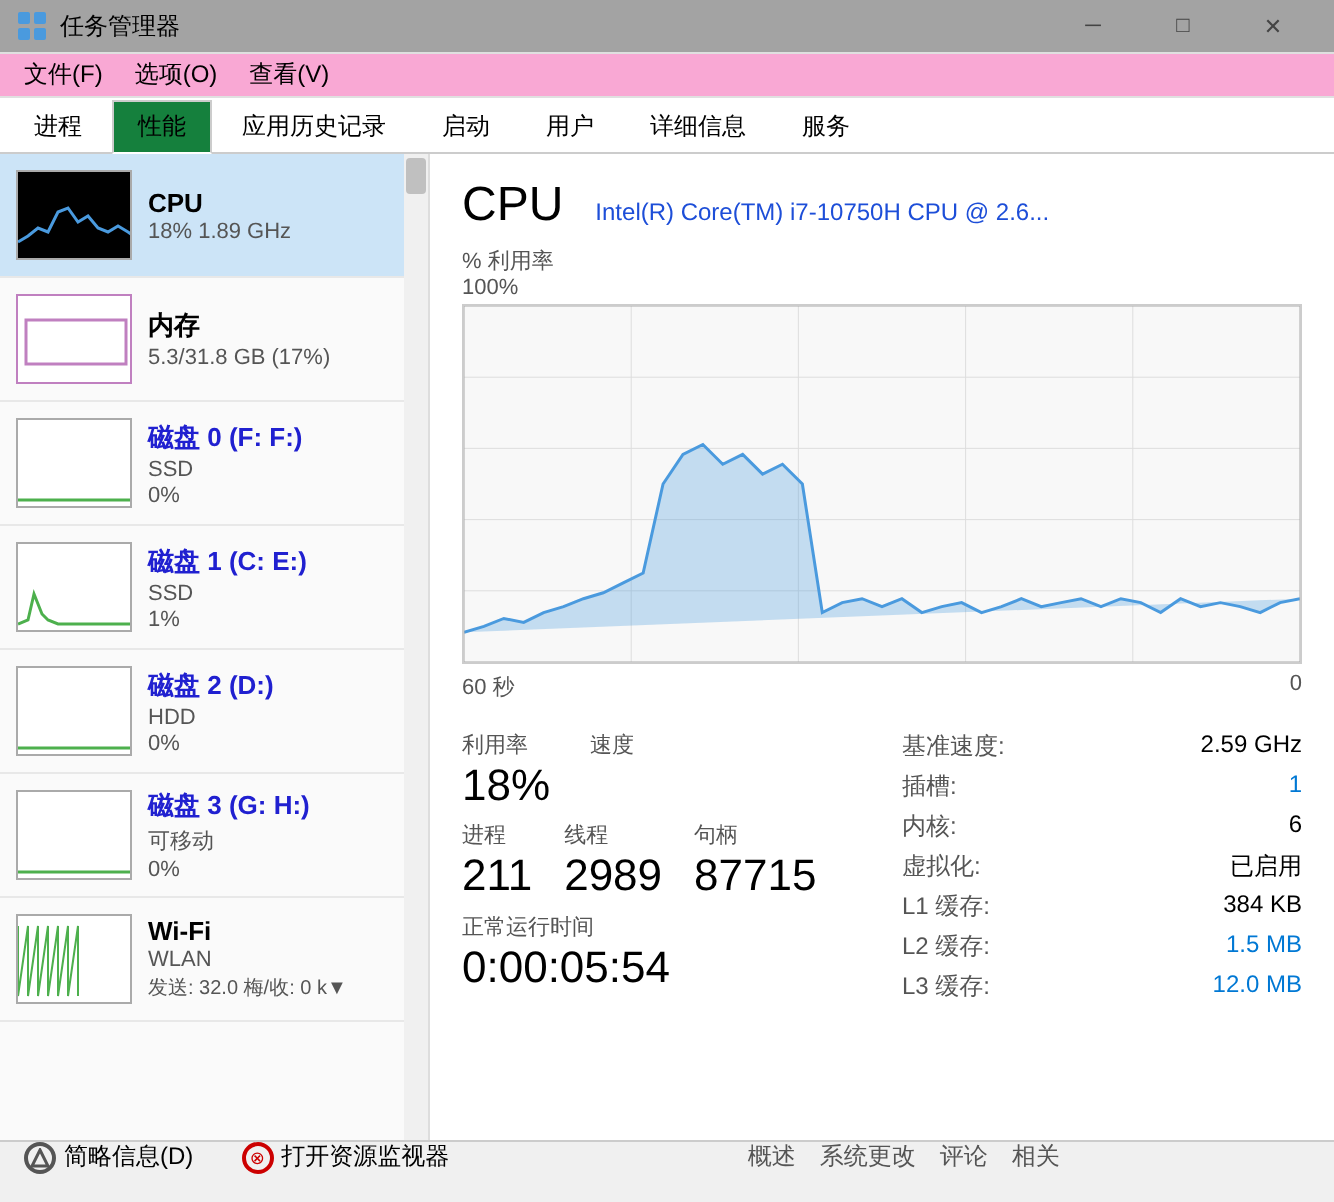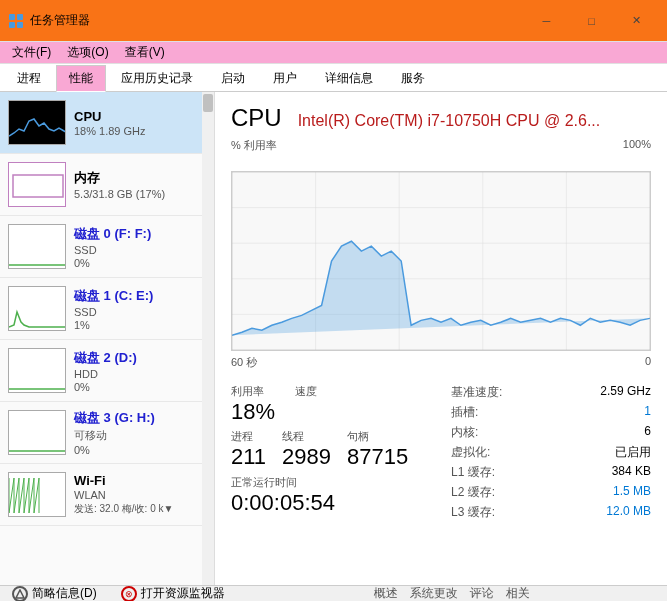--- a/index.html
+++ b/index.html
@@ -7,22 +7,22 @@
       font-family: 'Microsoft YaHei', 'Segoe UI', sans-serif;
       font-size: 12px;
       background: #f0f0f0;
       width: 667px;
       height: 601px;
       overflow: hidden;
     }
 
     
     .title-bar {
-      background: #f97316;
-      height: 42px;
+      background: #a3a3a3;
+      height: 27px;
       display: flex;
       align-items: center;
       padding: 0 8px;
       border-bottom: 1px solid #e0e0e0;
       user-select: none;
       justify-content: center;
     }
     .title-bar-icon {
       width: 16px;
       height: 16px;
@@ -79,21 +79,21 @@
     }
     .tab {
       padding: 4px 12px;
       cursor: pointer;
       color: #000;
       border: 1px solid transparent;
       border-bottom: none;
       margin-right: 2px;
     }
     .tab.active {
-      background: #f9a8d4;
+      background: #15803d;
       border-color: #ccc;
       border-bottom: 1px solid #fff;
       margin-bottom: -1px;
       color: #000;
     }
 
     
     .main-content {
       display: flex;
       height: calc(601px - 30px - 22px - 28px - 28px);
@@ -159,29 +159,30 @@
       align-items: baseline;
       margin-bottom: 6px;
     }
     .panel-title {
       font-size: 24px;
       font-weight: 300;
       color: #000;
       margin-right: 16px;
     }
     .panel-subtitle {
-      font-size: 16px;
-      color: #b91c1c;
+      font-size: 12px;
+      color: #1d4ed8;
     }
     .chart-labels {
       display: flex;
-      justify-content: space-between;
+      justify-content: flex-start;
       font-size: 11px;
       color: #555;
-      margin-bottom: 18px;
+      margin-bottom: 2px;
+      flex-direction: column;
     }
     .cpu-chart {
       width: 100%;
       height: 180px;
       border: 1px solid #ccc;
       background: #f8f8f8;
       position: relative;
       margin-bottom: 4px;
     }
     .cpu-chart svg {

